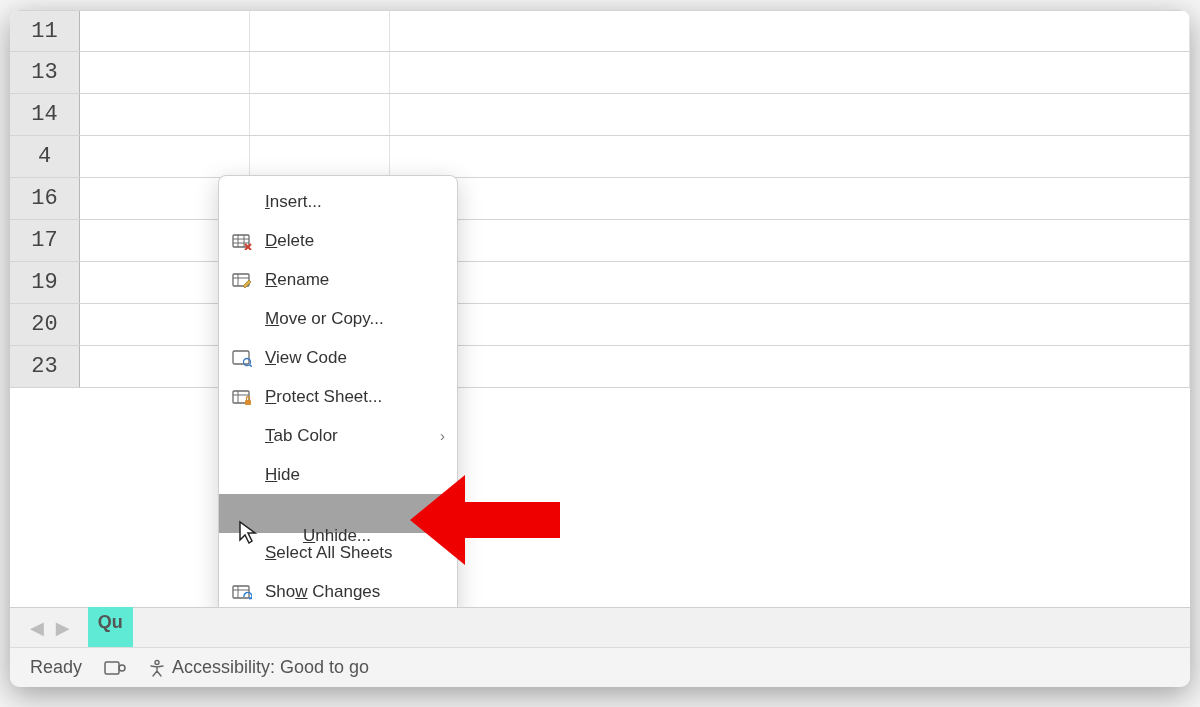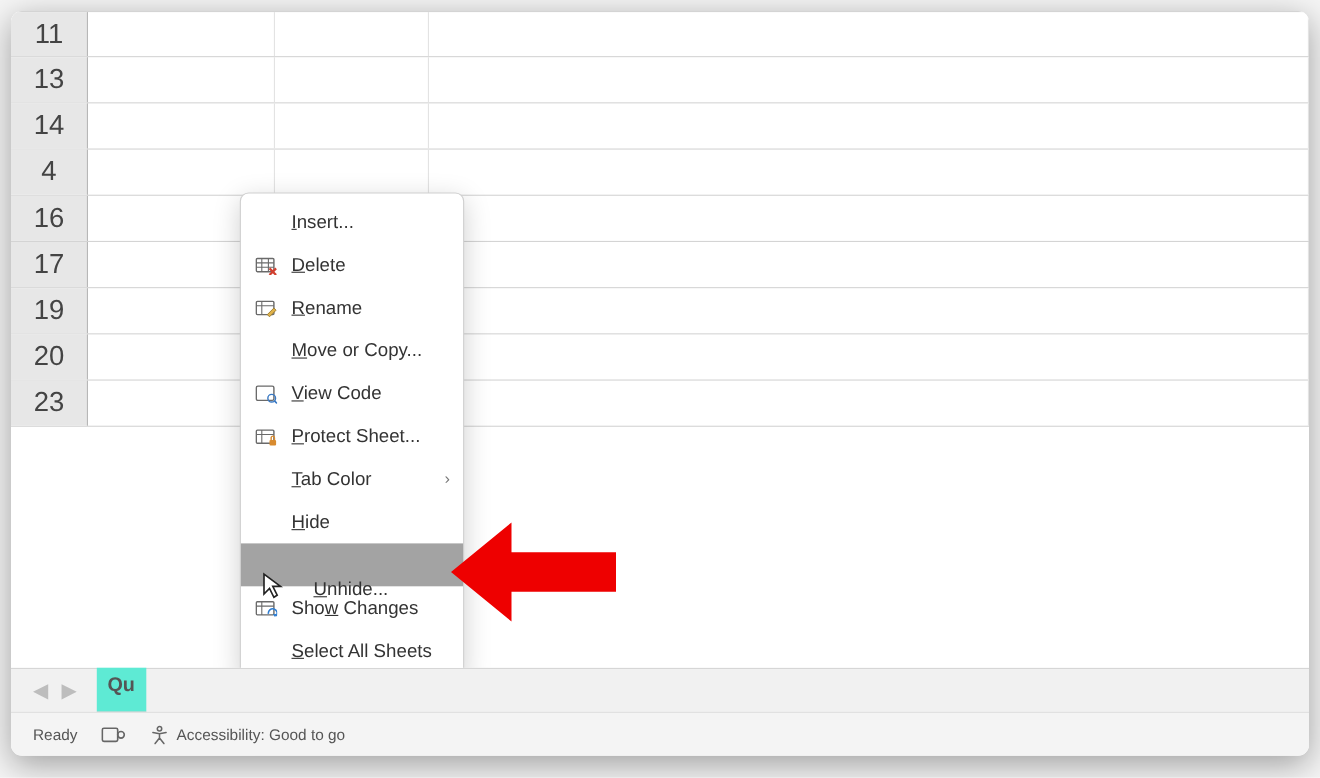--- a/index.html
+++ b/index.html
@@ -34,22 +34,23 @@
     border-bottom: 1px solid #d4d4d4;
   }
   .row:first-child { border-top: 1px solid #d4d4d4; }
   .row-header {
     width: 70px;
     background: #e7e7e7;
     border-right: 1px solid #b7b7b7;
     display: flex;
     align-items: center;
     justify-content: center;
-    font-size: 25px;
+    font-size: 22px;
     color: #444;
+    font-family: Liberation Mono, monospace;
   }
   .cells {
     flex: 1;
     display: flex;
   }
   .cell {
     border-right: 1px solid #e3e3e3;
   }
   .cell.c1 { width: 170px; }
   .cell.c2 { width: 140px; }
@@ -80,32 +81,32 @@
 
   
   .status-bar {
     height: 40px;
     background: #f4f4f4;
     border-top: 1px solid #dcdcdc;
     display: flex;
     align-items: center;
     padding: 0 20px;
     gap: 22px;
-    font-size: 14px;
+    font-size: 18px;
     color: #555;
   }
   .status-icon { color: #6b6b6b; display:inline-flex; align-items:center; }
   .accessibility { display: flex; align-items: center; gap: 6px; }
 
   
   .context-menu {
     position: absolute;
     top: 165px;
     left: 208px;
-    width: 204px;
+    width: 240px;
     background: #fff;
     border: 1px solid #cfcfcf;
     border-radius: 8px;
     box-shadow: 0 6px 24px rgba(0,0,0,0.18);
     padding: 6px 0;
     font-size: 17px;
     color: #333;
     z-index: 50;
   }
   .menu-item {
@@ -297,34 +298,34 @@
           </div>
           <div class="menu-item">
             <span class="menu-icon"></span>
             <span class="menu-label"><span class="ul">H</span>ide</span>
           </div>
           <div class="menu-item highlight">
             <span class="menu-icon"></span>
             <span class="menu-label"><span class="ul">U</span>nhide...</span>
           </div>
           <div class="menu-item">
+            <span class="menu-icon"></span>
+            <span class="menu-label"><span class="ul">S</span>elect All Sheets</span>
+          </div>
+          <div class="menu-item">
             <span class="menu-icon">
               <svg width="20" height="18" viewBox="0 0 20 18">
                 <rect x="1" y="3" width="16" height="12" rx="1" fill="none" stroke="#6a6a6a" stroke-width="1.3"></rect>
                 <line x1="1" y1="7" x2="17" y2="7" stroke="#6a6a6a" stroke-width="1"></line>
                 <line x1="6" y1="3" x2="6" y2="15" stroke="#6a6a6a" stroke-width="1"></line>
                 <path d="M12 14 a4 4 0 1 1 7 2" fill="none" stroke="#2f7dd1" stroke-width="1.4"></path>
                 <polygon points="18,17 20,14 16,14.5" fill="#2f7dd1"></polygon>
               </svg>
             </span>
             <span class="menu-label">Sho<span class="ul">w</span> Changes</span>
-          </div>
-          <div class="menu-item">
-            <span class="menu-icon"></span>
-            <span class="menu-label"><span class="ul">S</span>elect All Sheets</span>
           </div>
         </div>
     </div>
 
     <div class="cursor">
       <svg width="22" height="26" viewBox="0 0 22 26">
         <path d="M2 2 L2 20 L7 15 L11 23 L14 21 L10 13 L17 13 Z" fill="#fff" stroke="#222" stroke-width="1.5"></path>
       </svg>
     </div>
 

